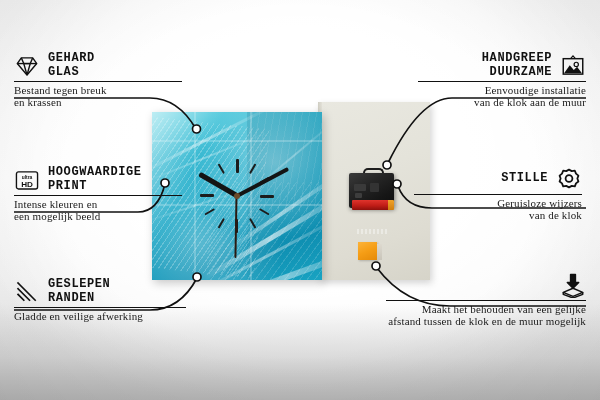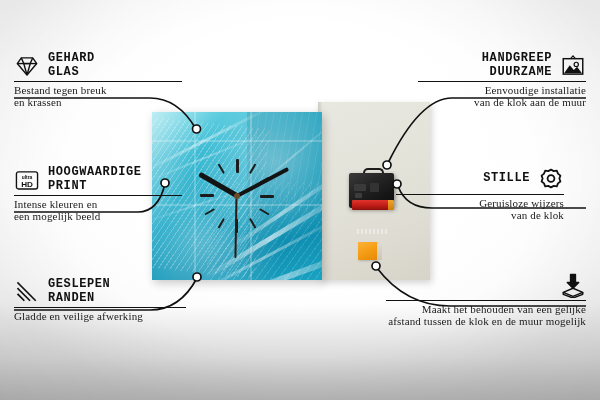--- a/index.html
+++ b/index.html
@@ -357,21 +357,21 @@
         <path d="M13 7 L16 3.5 L19 7" fill="none" stroke="#111" stroke-width="1.5"></path>
       </svg>
     </div>
     <div class="rule"></div>
     <div class="cdesc">
       <div>Eenvoudige installatie</div>
       <div>van de klok aan de muur</div>
     </div>
   </div>
 
-  <div class="callout right" style="left:396px;top:166px;width:168px;">
+  <div class="callout right" style="left:414px;top:166px;width:168px;">
     <div class="ctitle">
       <div class="txt">
         <div>STILLE</div>
       </div>
       <svg class="ico" viewBox="0 0 32 32">
         <g fill="none" stroke="#111" stroke-width="2.2" stroke-linejoin="round">
           <path d="M16 4.5 L19.4 6.3 L23.2 5.8 L24.6 9.4 L27.6 11.8 L26.3 15.4 L27.6 19 L24.6 21.4 L23.2 25 L19.4 24.5 L16 26.3 L12.6 24.5 L8.8 25 L7.4 21.4 L4.4 19 L5.7 15.4 L4.4 11.8 L7.4 9.4 L8.8 5.8 L12.6 6.3 Z"></path>
           <circle cx="16" cy="15.4" r="4.2"></circle>
         </g>
       </svg>

